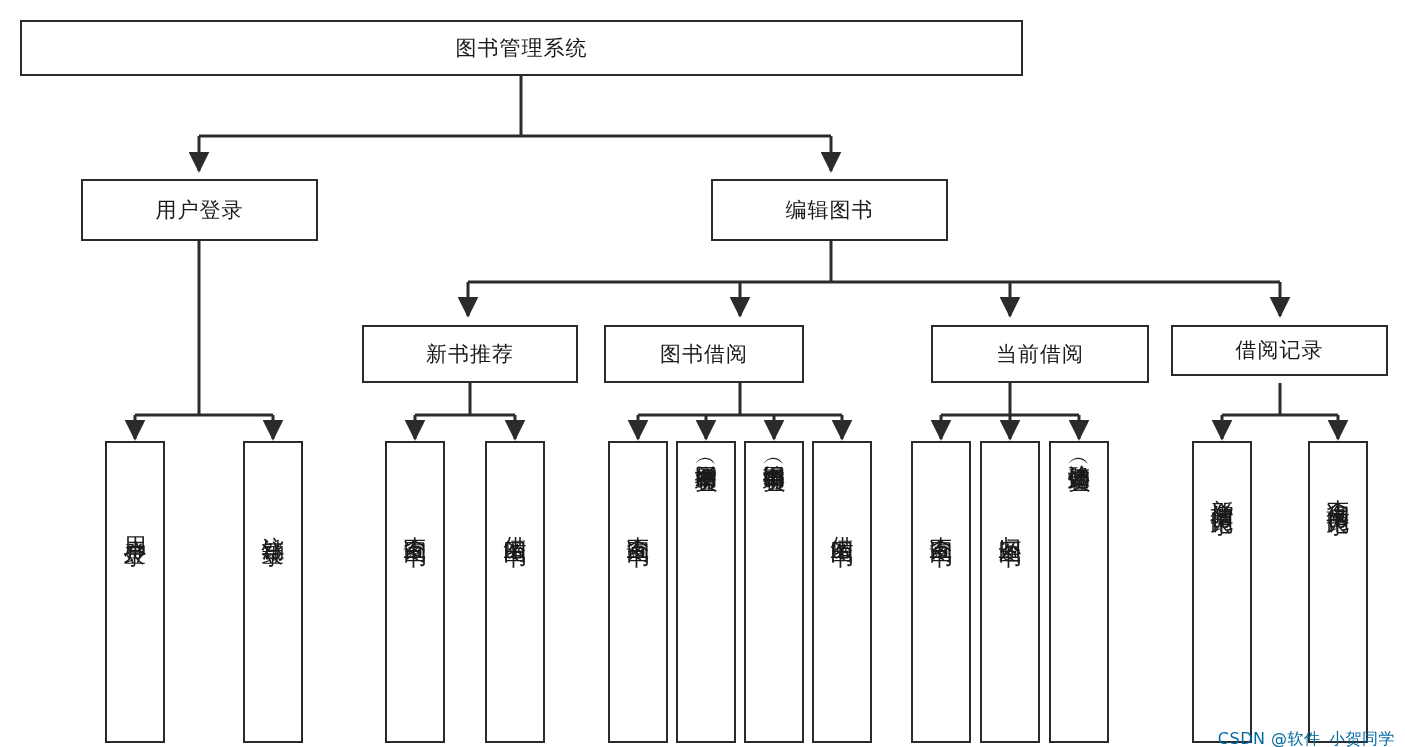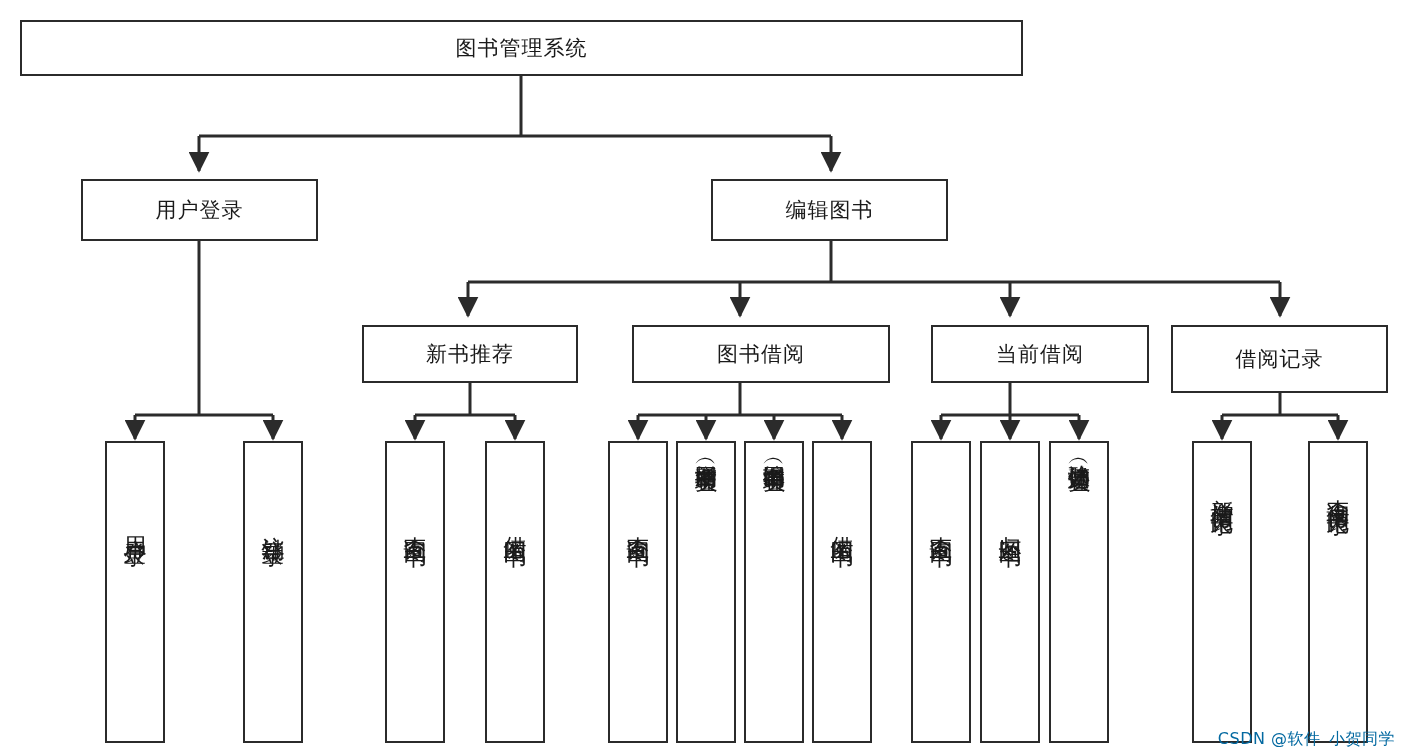--- a/index.html
+++ b/index.html
@@ -142,27 +142,27 @@
   <div class="node horiz" style="left:81px; top:170px; width:237px; height:62px;">
     <span class="label">用户登录</span>
   </div>
   <div class="node horiz" style="left:711px; top:170px; width:237px; height:62px;">
     <span class="label">编辑图书</span>
   </div>
 
   <div class="node horiz" style="left:362px; top:316px; width:216px; height:58px;">
     <span class="label">新书推荐</span>
   </div>
-  <div class="node horiz" style="left:632px; top:316px; width:258px; height:58px;">
+  <div class="node horiz" style="left:604px; top:316px; width:200px; height:58px;">
     <span class="label">图书借阅</span>
   </div>
   <div class="node horiz" style="left:931px; top:316px; width:218px; height:58px;">
     <span class="label">当前借阅</span>
   </div>
-  <div class="node horiz" style="left:1171px; top:316px; width:217px; height:68px;">
+  <div class="node horiz" style="left:1171px; top:316px; width:217px; height:51px;">
     <span class="label">借阅记录</span>
   </div>
 
   <div class="node vert" style="left:105px; top:432px; width:60px; height:302px; padding-top:75px;">
     <span class="label">用户登录</span>
   </div>
   <div class="node vert" style="left:243px; top:432px; width:60px; height:302px; padding-top:75px;">
     <span class="label">注销登录</span>
   </div>
 

